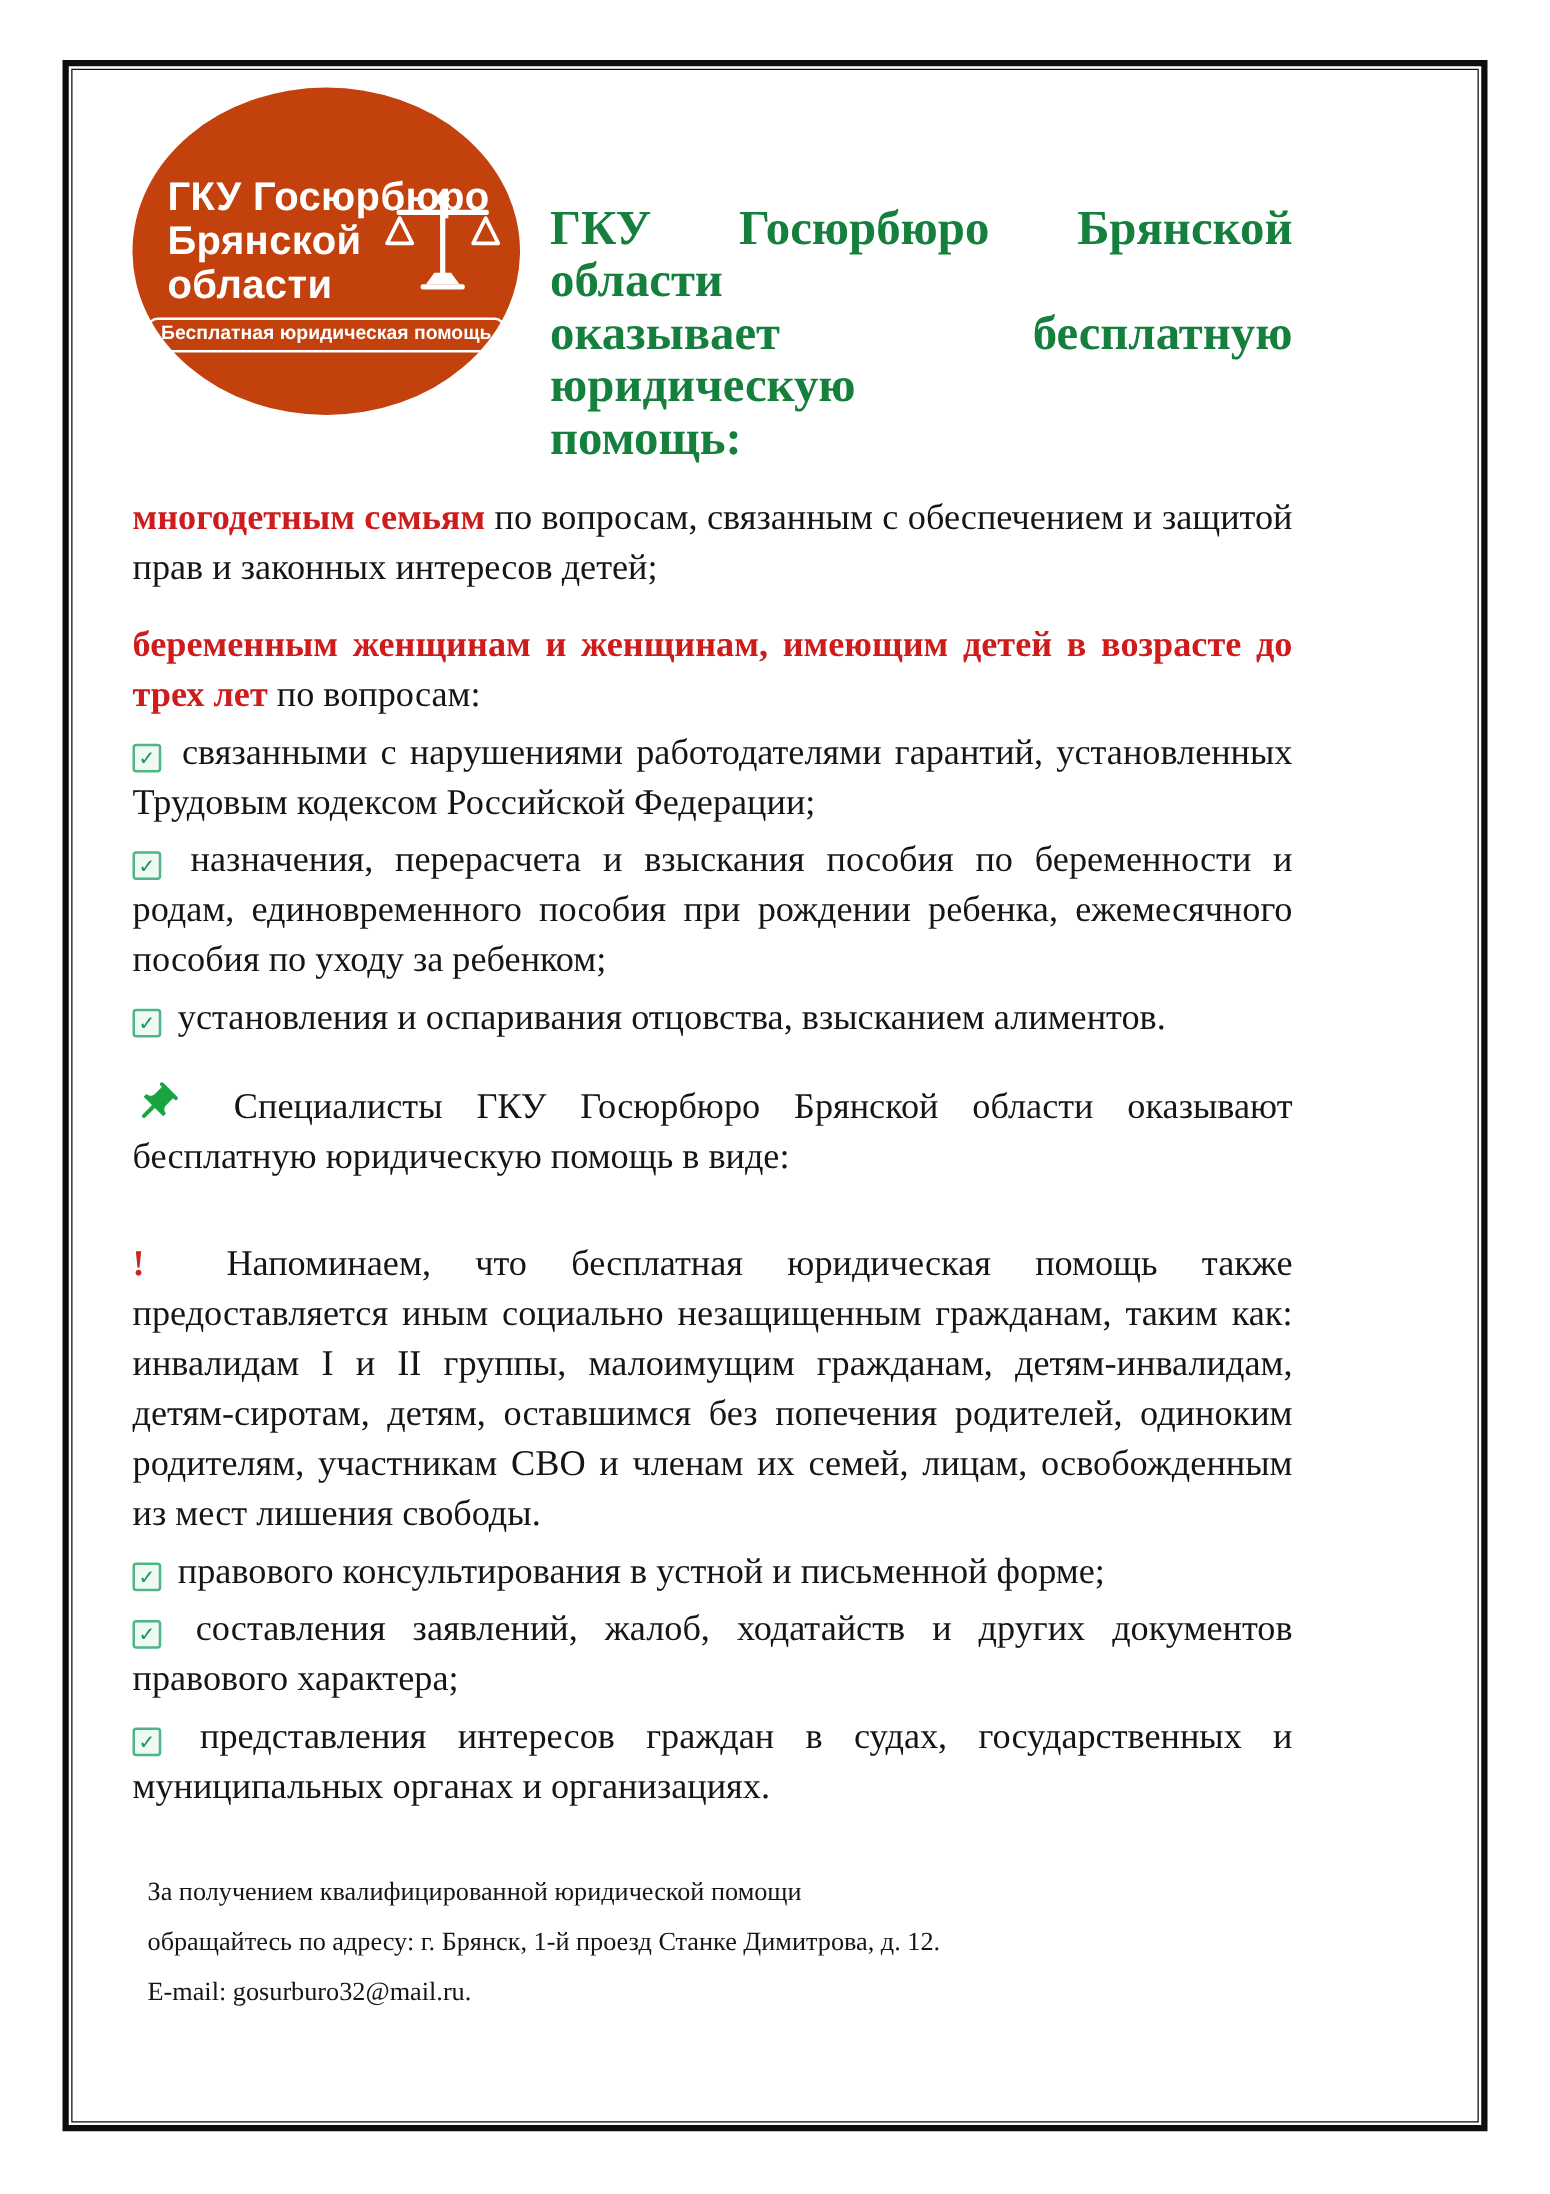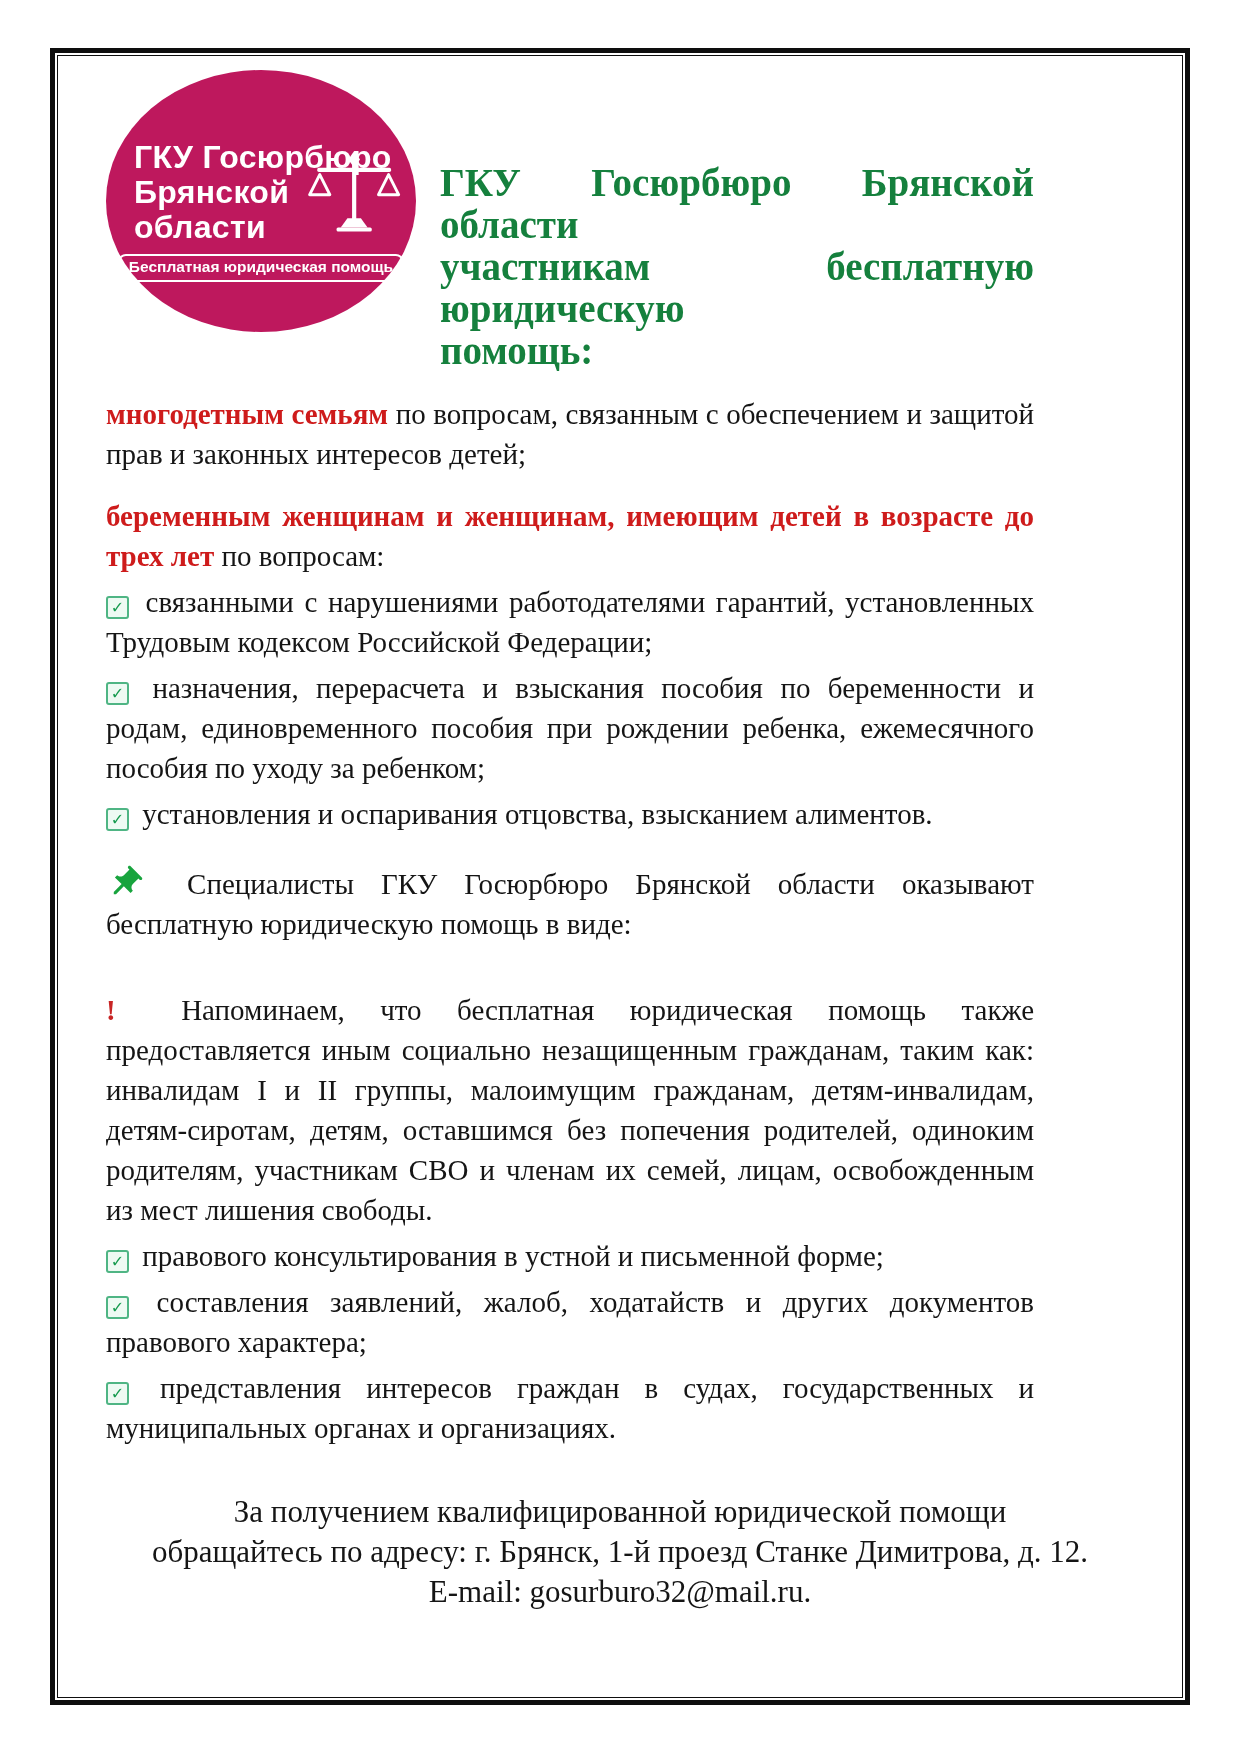--- a/index.html
+++ b/index.html
@@ -13,21 +13,21 @@
     border:5px solid #0e0e0e;box-sizing:border-box;
   }
   .frame-inner{
     position:absolute;inset:2px;border:1px solid #0e0e0e;box-sizing:border-box;
     overflow:hidden;
   }
   
   .header{display:flex;margin:14px 148px 0 48px;}
   .logo{
     flex:none;width:310px;height:262px;border-radius:50%;
-    background:#be185d;position:relative;
+    background:#c2410c;position:relative;
   }
   .logo-text{
     position:absolute;left:28px;top:70px;
     font-family:"Liberation Sans","DejaVu Sans",sans-serif;
     font-weight:bold;font-size:32px;line-height:35px;color:#ffffff;
     letter-spacing:.3px;
   }
   .logo-text span{display:block;}
   .scales{position:absolute;right:14px;top:76px;width:94px;height:94px;}
   .logo-badge{
@@ -54,21 +54,21 @@
   .checkbox{
     display:inline-block;width:19px;height:19px;box-sizing:content-box;
     border:2.5px solid #4fb584;border-radius:3px;background:#eefaf3;
     color:#149a4d;font-family:"DejaVu Sans",sans-serif;font-weight:bold;
     font-size:16px;line-height:19px;text-align:center;
     transform:translateY(1px);margin-right:6px;
   }
   .excl{color:#c82525;font-weight:bold;margin-right:30px;}
   .pin-svg{width:38px;height:38px;vertical-align:-8px;margin-right:16px;}
   
-  .footer{margin:44px 60px 0 60px;text-align:center;font-size:31px;line-height:40px;color:#151515;}
+  .footer{margin:44px 60px 0 60px;text-align:left;font-size:21px;line-height:40px;color:#151515;}
   .footer p{margin:0;}
   .footer .phone{margin-top:22px;}
   .footer .email{}
 </style>
 </head>
 <body>
 
 <div class="frame">
   <div class="frame-inner">
 
@@ -85,21 +85,21 @@
           <rect x="11" y="20" width="88" height="5" rx="2" fill="#ffffff"></rect>
           <polygon points="14,28 2,52 26,52" fill="none" stroke="#ffffff" stroke-width="3.5" stroke-linejoin="round"></polygon>
           <polygon points="96,28 84,52 108,52" fill="none" stroke="#ffffff" stroke-width="3.5" stroke-linejoin="round"></polygon>
           <polygon points="47,80 63,80 71,91 39,91" fill="#ffffff"></polygon>
           <rect x="34" y="91" width="42" height="5" rx="2" fill="#ffffff"></rect>
         </svg>
         <span class="logo-badge">Бесплатная юридическая помощь</span>
       </div>
       <div class="title">
         <span class="title-line j">ГКУ Госюрбюро Брянской области</span>
-        <span class="title-line j">участникам бесплатную юридическую</span>
+        <span class="title-line j">оказывает бесплатную юридическую</span>
         <span class="title-line">помощь:</span>
       </div>
     </div>
 
     <p class="p-body mt-a">
       <span class="lead-red">многодетным семьям</span>
       <span>по вопросам, связанным с обеспечением и защитой прав и законных интересов детей;</span>
     </p>
 
     <p class="p-body mt-a">

